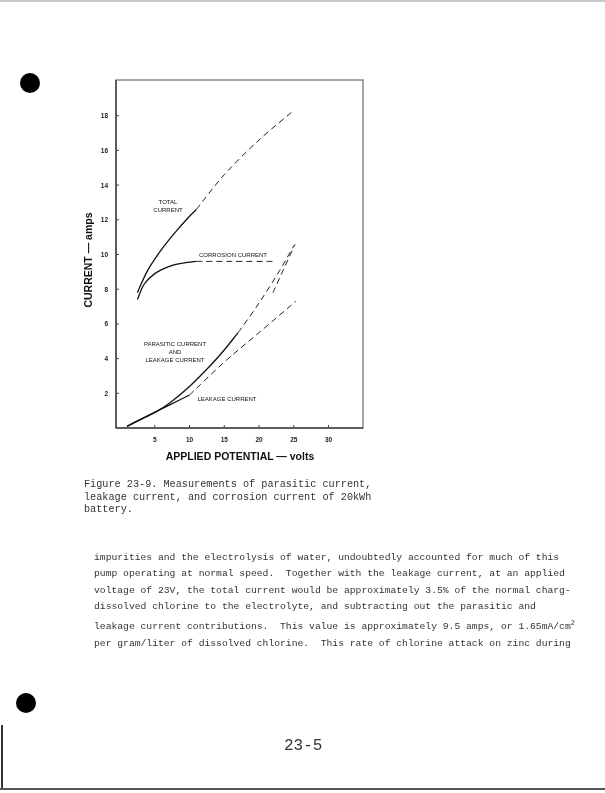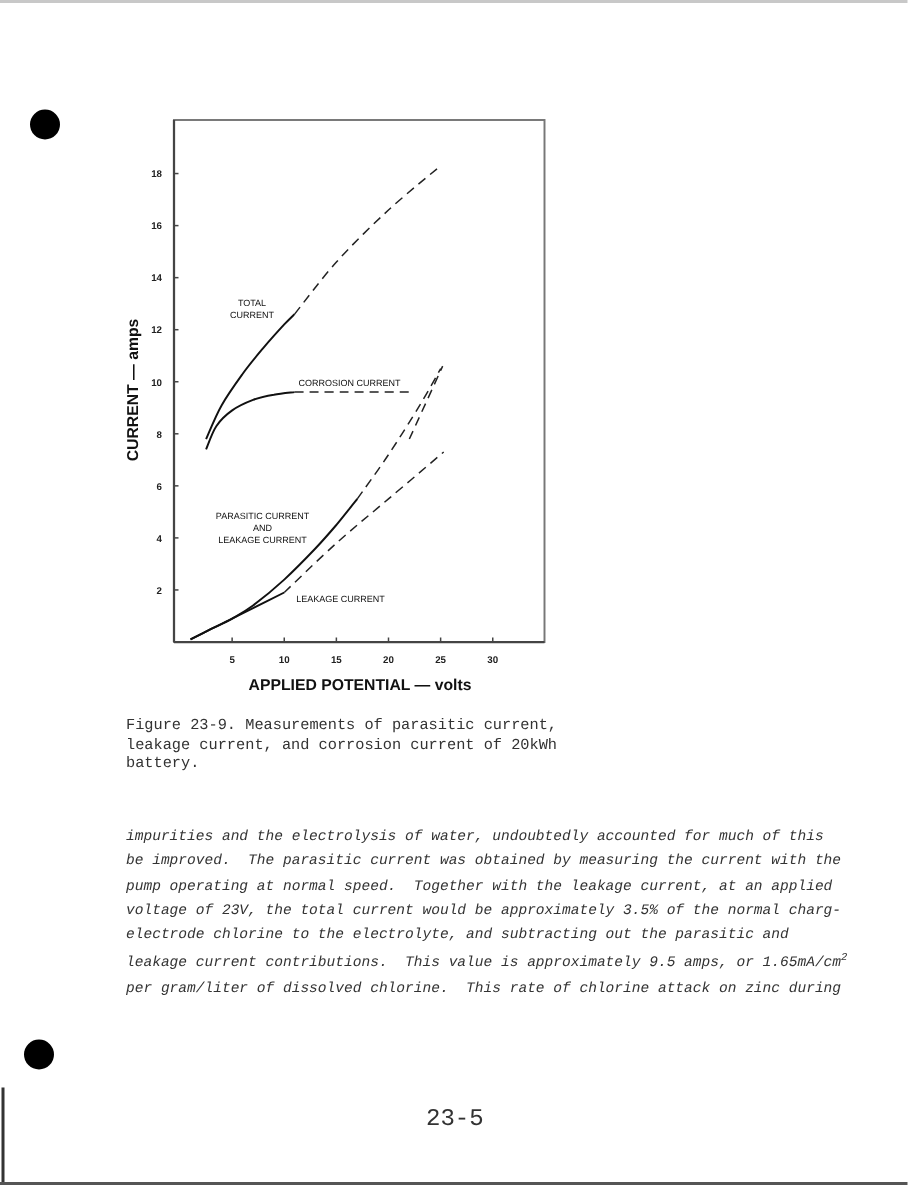--- a/index.html
+++ b/index.html
@@ -5,21 +5,21 @@
     html, body { margin: 0; padding: 0; background: #ffffff; }
     body { width: 605px; height: 793px; position: relative; overflow: hidden; font-family: "Liberation Sans", sans-serif; color: #111; }
     .top-rule { position: absolute; left: 0; top: 0; width: 605px; height: 2px; background: #c8c8c8; }
     .left-rule { position: absolute; left: 1px; top: 725px; width: 2px; height: 64px; background: #333; }
     .bottom-rule { position: absolute; left: 0; top: 788px; width: 605px; height: 2px; background: #555; }
     .hole { position: absolute; width: 20px; height: 20px; border-radius: 50%; background: #000; }
     #hole-top { left: 20px; top: 73px; }
     #hole-bottom { left: 16px; top: 693px; }
     #chart-svg { position: absolute; left: 0; top: 0; width: 605px; height: 470px; }
     .caption { position: absolute; left: 84px; top: 479px; width: 300px; font-family: "Liberation Mono", monospace; font-size: 10.2px; line-height: 12.5px; color: #333; white-space: pre-line; }
-    .body-text { position: absolute; left: 84px; top: 550px; width: 470px; font-family: "Liberation Mono", monospace; font-size: 9.7px; line-height: 16.3px; color: #333; font-style: italic; }
+    .body-text { position: absolute; left: 94px; top: 550px; width: 470px; font-family: "Liberation Mono", monospace; font-size: 9.7px; line-height: 16.3px; color: #333; }
     .body-text .line { display: block; white-space: pre; }
     .page-number { position: absolute; left: 284px; top: 737px; font-family: "Liberation Mono", monospace; font-size: 16px; color: #333; }
     sup { font-size: 7px; }
   </style>
 </head>
 <body>
 
 <div class="top-rule"></div>
 <div class="left-rule"></div>
 <div class="bottom-rule"></div>
@@ -87,21 +87,20 @@
   <text id="xlabel" x="240" y="460" text-anchor="middle" font-family="Liberation Sans, sans-serif" font-weight="bold" font-size="10.5" fill="#111">APPLIED POTENTIAL — volts</text>
   <text id="ylabel" x="0" y="0" text-anchor="middle" font-family="Liberation Sans, sans-serif" font-weight="bold" font-size="10.5" fill="#111" transform="translate(92,260) rotate(-90)">CURRENT — amps</text>
 </svg>
 
 <div class="caption">Figure 23-9.  Measurements of parasitic current,
 leakage current, and corrosion current of 20kWh
 battery.</div>
 
 <div class="body-text">
   <span class="line">impurities and the electrolysis of water, undoubtedly accounted for much of this</span>
-  <span class="line">be improved.  The parasitic current was obtained by measuring the current with the</span>
   <span class="line">pump operating at normal speed.  Together with the leakage current, at an applied</span>
   <span class="line">voltage of 23V, the total current would be approximately 3.5% of the normal charg-</span>
-  <span class="line">electrode chlorine to the electrolyte, and subtracting out the parasitic and</span>
+  <span class="line">dissolved chlorine to the electrolyte, and subtracting out the parasitic and</span>
   <span class="line"><span>leakage current contributions.  This value is approximately 9.5 amps, or 1.65mA/cm</span><sup>2</sup></span>
   <span class="line">per gram/liter of dissolved chlorine.  This rate of chlorine attack on zinc during</span>
 </div>
 
 <div class="page-number">23-5</div>
 
 </body></html>

